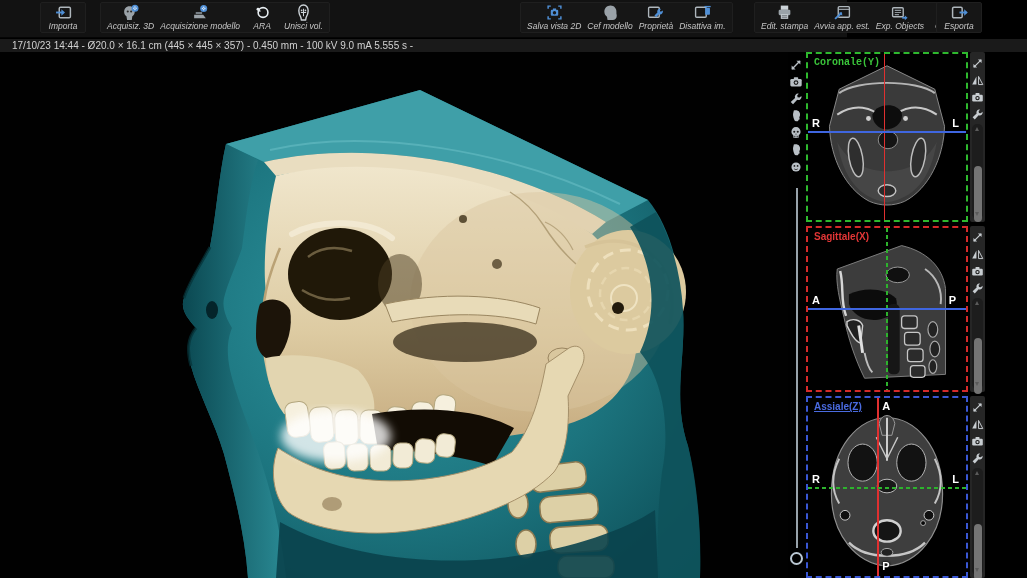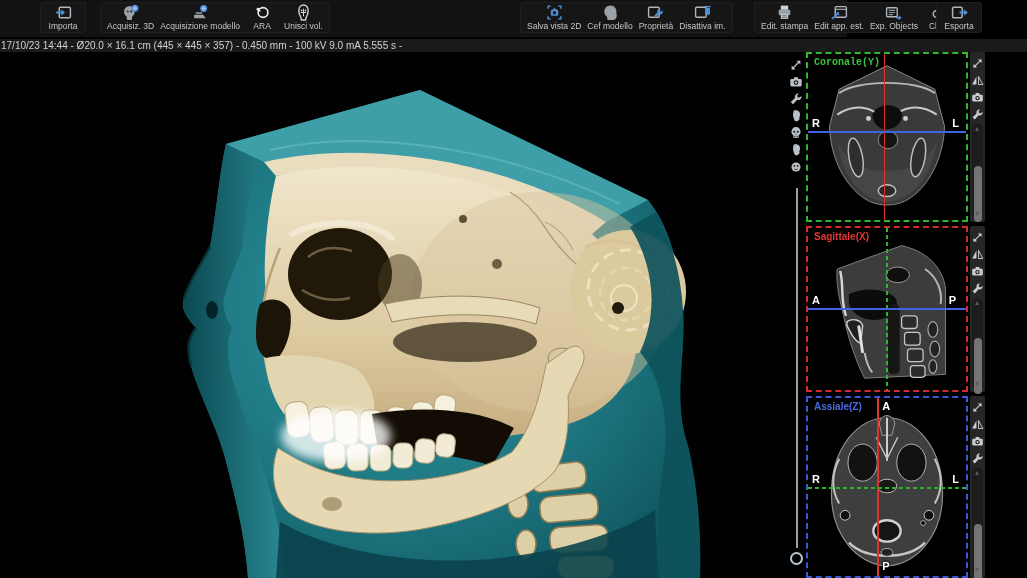--- a/index.html
+++ b/index.html
@@ -2,32 +2,32 @@
 <html><head>
 <meta charset="utf-8">
 <style>
   * { margin:0; padding:0; box-sizing:border-box; }
   html,body { width:1027px; height:578px; background:#000; overflow:hidden;
               font-family:"Liberation Sans", sans-serif; }
   #app { position:relative; width:1027px; height:578px; background:#000; }
 
   
   #toolbar { position:absolute; left:0; top:0; width:847px; height:38px;
-             background:#121212; border-bottom:1px solid #050505; }
+             background:#121212; border-bottom:1px solid #050505;font-style:italic; }
   .tgroup { position:absolute; top:2px; display:flex; gap:4px; align-items:flex-start;
             background:#161616; border:1px solid #1f1f1f; border-radius:2px; padding:1px 5px; }
   .tbtn { display:flex; flex-direction:column; align-items:center; gap:1px; cursor:pointer;
           min-width:34px; padding:0 1px; }
   .tbtn svg { width:19px; height:17px; display:block; }
   .tlabel { font-size:8.5px; color:#c6c6c6; white-space:nowrap; line-height:9px; }
 
   
   #statusbar { position:absolute; left:0; top:39px; width:1027px; height:13px;
                background:#1a1a1a; color:#d2d2d2; font-size:10px; line-height:13px;
-               padding-left:1px; white-space:nowrap; }
+               padding-left:12px; white-space:nowrap; }
 
   
   #main { position:absolute; left:0; top:52px; width:1027px; height:526px; background:#000; }
   #viewport3d { position:absolute; left:0; top:0; width:788px; height:526px; background:#010101; }
   #viewport3d svg { position:absolute; left:40px; top:0; }
 
   
   #rightpanel { position:absolute; left:788px; top:0; width:239px; height:526px; background:#000; }
 
   #leftcol { position:absolute; left:0; top:0; width:17px; height:526px; }
@@ -39,21 +39,21 @@
                     border:2px solid #b9c7d2; border-radius:50%; cursor:pointer; }
 
   .sliceview { position:absolute; left:18px; width:162px; background:#000; overflow:hidden; }
   .sliceview svg.ct { position:absolute; left:0; top:0; width:100%; height:100%; }
   #view-coronal  { top:0;   height:170px; border:2px dashed #2eb82e; }
   #view-sagittal { top:174px; height:166px; border:2px dashed #d42a2a;text-decoration:underline; }
   #view-axial    { top:344px; height:182px; border:2px dashed #3a57d4; }
   .vtitle { position:absolute; left:6px; top:3px; font-size:10px; font-weight:bold; z-index:5; }
   #view-coronal  .vtitle { color:#3ac43a;font-family:Liberation Mono, monospace; }
   #view-sagittal .vtitle { color:#e23636; }
-  #view-axial    .vtitle { color:#4a6be0; }
+  #view-axial    .vtitle { color:#4a6be0;text-decoration:underline; }
   .orient { position:absolute; color:#fff; font-weight:bold; font-size:11px; z-index:6;
             text-shadow:0 0 3px #000, 0 0 2px #000; }
   .xline { position:absolute; z-index:4; }
 
   .vtools { position:absolute; width:15px; background:#262626; border-radius:2px; }
   #tools-coronal  { left:182px; top:0;    height:170px; }
   #tools-sagittal { left:182px; top:174px; height:166px; }
   #tools-axial    { left:182px; top:344px; height:182px; }
   .vtools .vic { position:absolute; left:1px; width:13px; height:13px; color:#c8cdd1; cursor:pointer; }
   .vtools .vic svg { width:13px; height:13px; display:block; }
@@ -273,21 +273,21 @@
       <div class="tbtn">
         <svg>
             <use href="#i-print"></use>
           </svg>
         <span class="tlabel">Edit. stampa</span>
       </div>
       <div class="tbtn">
         <svg>
             <use href="#i-extapp"></use>
           </svg>
-        <span class="tlabel">Edit app. est.</span>
+        <span class="tlabel">Avvia app. est.</span>
       </div>
       <div class="tbtn">
         <svg>
             <use href="#i-expobj"></use>
           </svg>
         <span class="tlabel">Exp. Objects</span>
       </div>
       <div class="tbtn">
         <svg>
             <use href="#i-cloud"></use>

